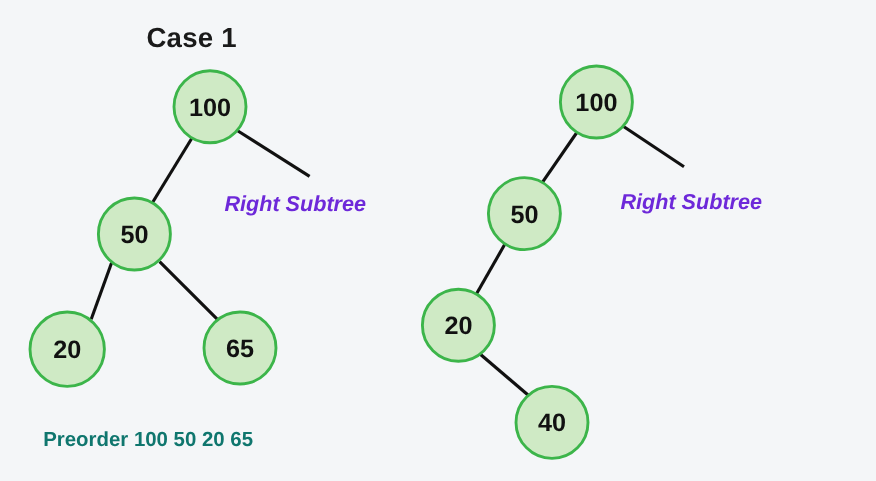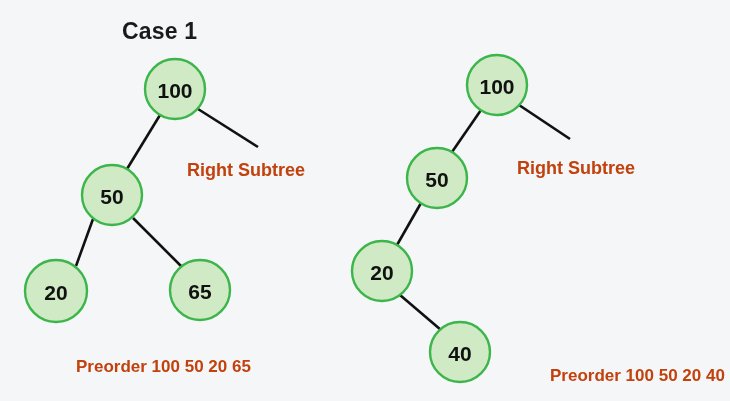--- a/index.html
+++ b/index.html
@@ -51,30 +51,30 @@
     font-size: 23px;
     font-weight: bold;
     color: #1a1a1a;
     letter-spacing: 0.2px;
     white-space: nowrap;
   }
   .subtree-label {
     position: absolute;
     font-size: 18px;
     font-weight: bold;
-    color: #c2410c;
+    color: #6d28d9;
     white-space: nowrap;
+    font-style: italic;
   }
   .preorder-label {
     position: absolute;
     font-size: 17px;
     font-weight: bold;
-    color: #c2410c;
+    color: #0f766e;
     white-space: nowrap;
-    margin-left: 40px;
   }
   
   #case1-title { left: 122px; top: 18px; text-align: center; }
   #case1-subtree { left: 187px; top: 160px; }
   #case1-preorder { left: 36px; top: 357px; }
   
   #case2-title { left: 470px; top: 16px; }
   #case2-subtree { left: 517px; top: 158px; }
   #case2-preorder { left: 510px; top: 366px; }
 </style>
@@ -128,15 +128,14 @@
           <text x="460" y="353" class="node-label" fill="#1a1a1a">40</text>
         </g>
       </g>
   </svg>
 
   <div class="case-title" id="case1-title">Case 1</div>
   <div class="subtree-label" id="case1-subtree">Right Subtree</div>
   <div class="preorder-label" id="case1-preorder">Preorder 100 50 20 65</div>
 
   <div class="subtree-label" id="case2-subtree">Right Subtree</div>
-  <div class="preorder-label" id="case2-preorder">Preorder 100 50 20 40</div>
 
 </div>
 
 </body></html>

